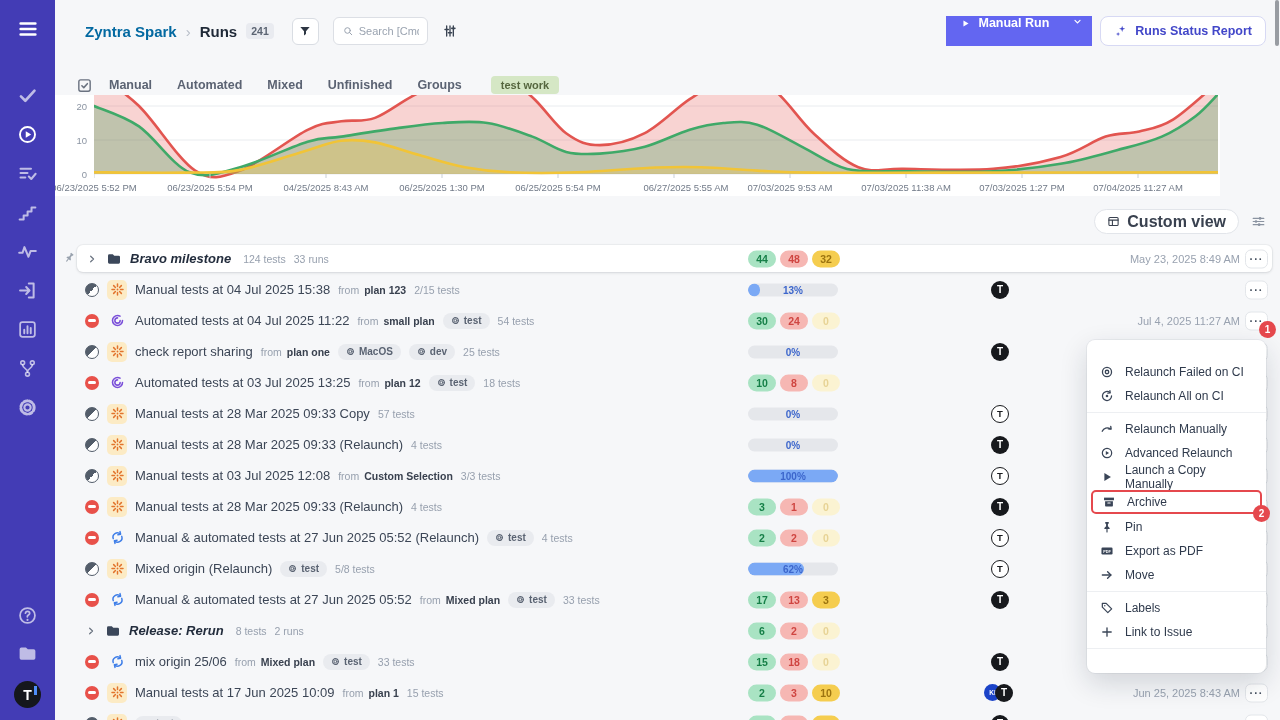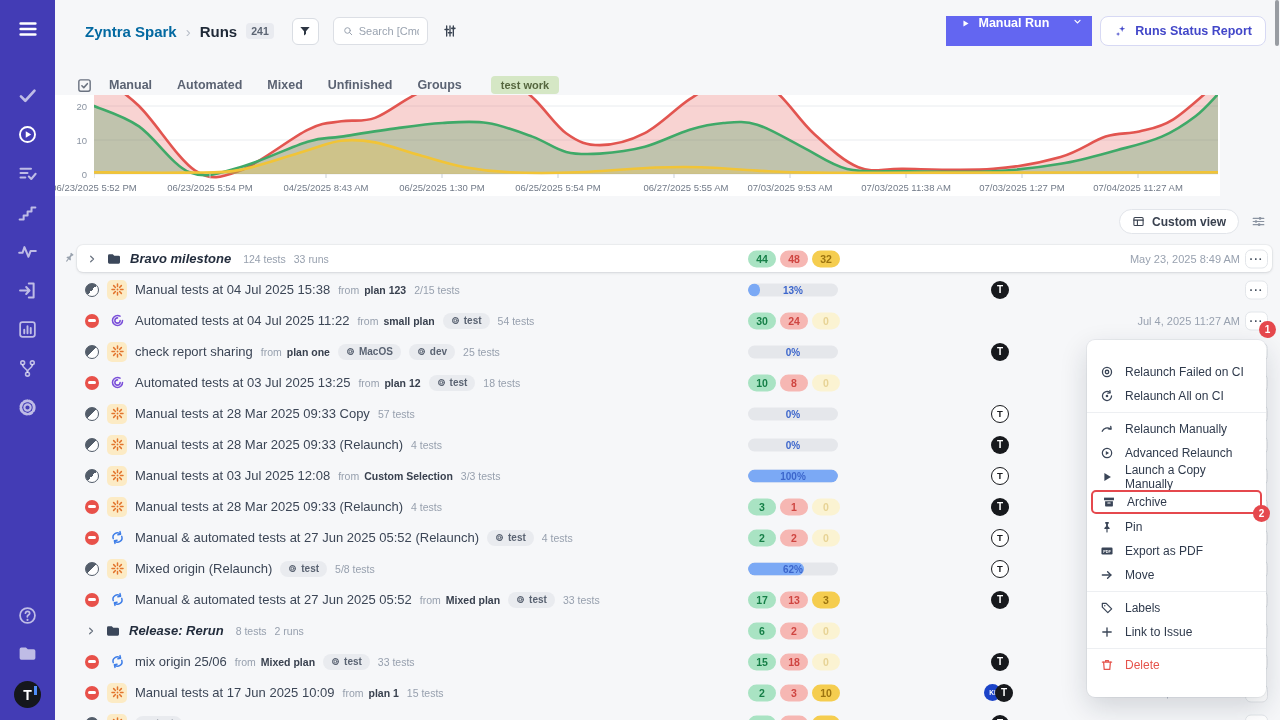--- a/index.html
+++ b/index.html
@@ -64,21 +64,21 @@
   
   .chart-wrap { position:absolute; left:55px; top:95px; width:1165px; height:101px; background:#fff; overflow:hidden; }
   .ylab { position:absolute; left:0; width:32px; text-align:right; font-size:9.5px; color:#8b94a2; }
   .plot { position:absolute; left:39px; top:0; }
   .xlabs { position:absolute; left:39px; top:87px; width:1124px; height:13px; }
   .xlab { position:absolute; transform:translateX(-50%); font-size:9.5px; color:#717a88; white-space:nowrap; }
 
   
   .viewbar { position:absolute; top:209px; right:14px; display:flex; align-items:center; gap:12px; }
   .btn-view { display:flex; align-items:center; gap:7px; height:25px; background:#fff; border:1px solid #e2e5ea;
-    border-radius:13px; padding:0 12px; font-size:12px; color:#39414f; font-weight:600; cursor:pointer; }
+    border-radius:13px; padding:0 12px; font-size:16px; color:#39414f; font-weight:600; cursor:pointer; }
   .btn-view svg { width:13px; height:13px; }
   .sliders-icon { width:15px; height:15px; color:#8a93a1; cursor:pointer; }
   .sliders-icon svg { width:100%; height:100%; }
 
   
   .runlist { position:absolute; left:55px; right:0; top:243px; bottom:0; overflow:hidden; }
   .row { position:relative; height:31px; }
   .rleft { display:flex; align-items:center; height:100%; padding-left:30px; gap:8px; }
   .row.pinned { height:27px; margin:2px 8px 2px 22px; background:#fff; border-radius:6px;
     box-shadow:0 1px 3px rgba(15,23,42,.12), 0 0 0 1px rgba(15,23,42,.03); }
@@ -922,24 +922,15 @@
     </div>
     <div class="mi">
       <span style="width: 14px; height: 14px; display: inline-flex;">
         <svg viewBox="0 0 24 24" fill="none" stroke="currentColor" stroke-linecap="round" stroke-linejoin="round">
           <path d="M12 4.8v14.4M4.8 12h14.4" stroke-width="2.3"></path>
         </svg>
       </span>
       <span>Link to Issue</span>
     </div>
     <div class="mdiv"></div>
-    <div class="mi danger">
-      <span style="width: 14px; height: 14px; display: inline-flex;">
-        <svg viewBox="0 0 24 24" fill="none" stroke="currentColor" stroke-linecap="round" stroke-linejoin="round">
-          <path d="M4 7h16M9.5 7V4.5h5V7" stroke-width="2.1"></path>
-          <path d="M6.2 7l1 12.5h9.6L17.8 7" stroke-width="2.1"></path>
-        </svg>
-      </span>
-      <span>Delete</span>
-    </div>
   </div>
 <div class="stepbadge step1">1</div>
 <div class="scrollhint"></div>
 
 </body></html>

